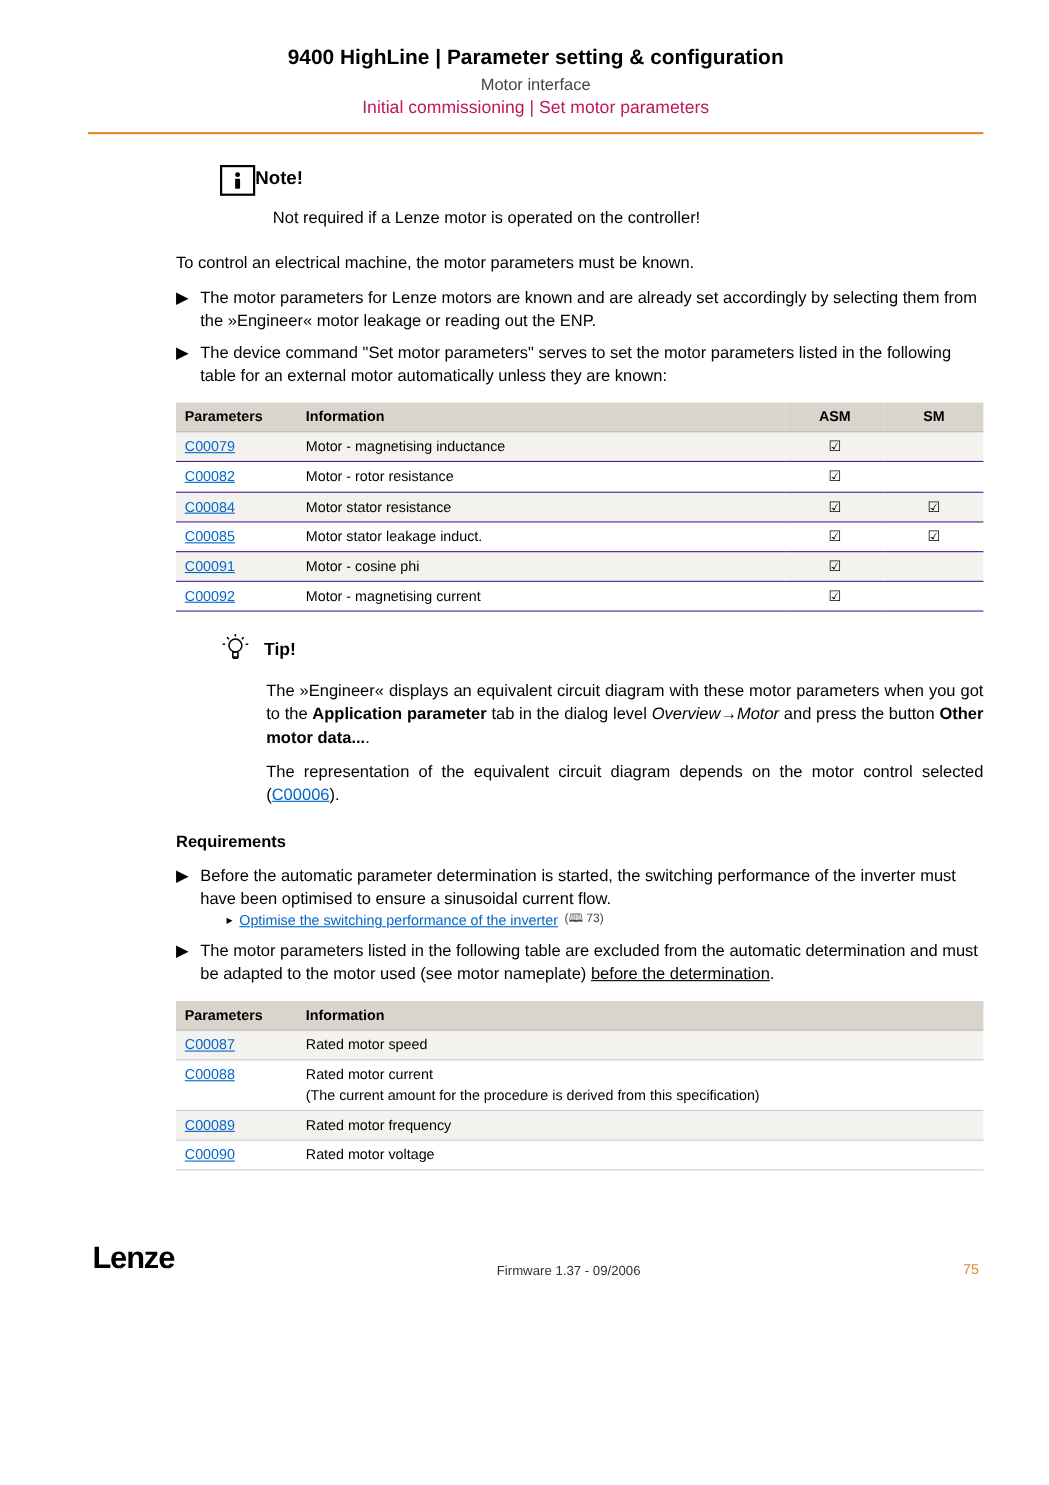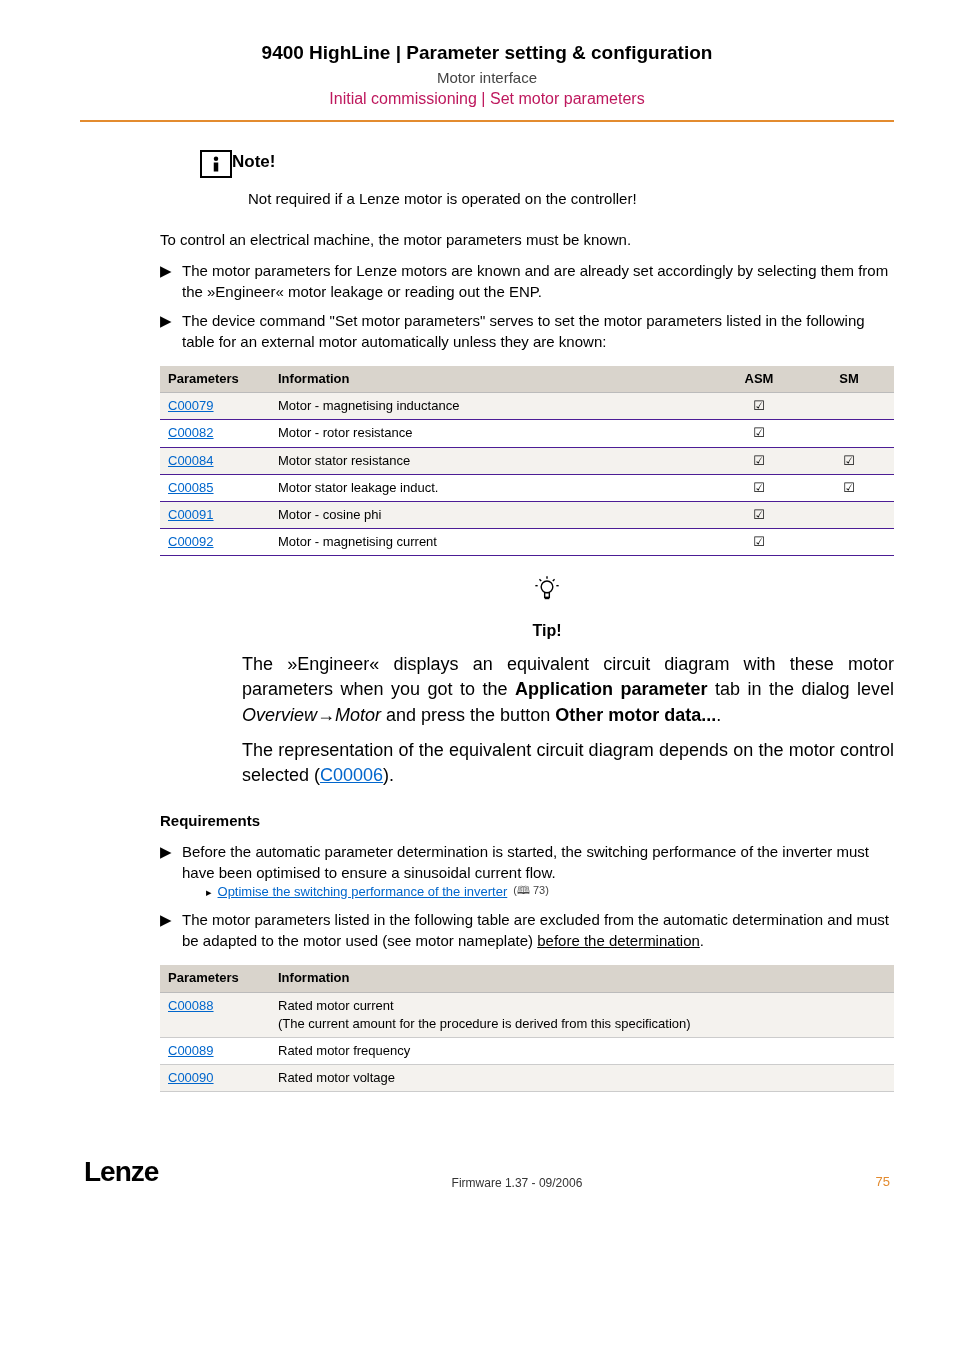--- a/index.html
+++ b/index.html
@@ -121,27 +121,26 @@
   }
   .tip-block {
     margin-left: 120px;
     margin-bottom: 22px;
   }
   .tip-hdr {
     display: flex;
     align-items: center;
     gap: 12px;
     margin-bottom: 10px;
-    flex-direction: column;
   }
   .tip-icon svg { width: 28px; height: 28px; }
   .tip-label { font-size: 16px; font-weight: bold; }
   .tip-text {
     margin-left: 42px;
-    font-size: 18px;
+    font-size: 15px;
     margin-bottom: 10px;
     text-align: justify;
   }
   .sub-heading {
     margin-left: 80px;
     font-size: 15px;
     font-weight: bold;
     margin-bottom: 10px;
     margin-top: 14px;
   }
@@ -322,20 +321,24 @@
     </div>
   </div>
 
   <table class="req-table">
     <tbody>
         <tr>
       <th style="width:110px">Parameters</th>
       <th>Information</th>
     </tr>
     <tr>
+      <td><span class="link">C00087</span></td>
+      <td>Rated motor speed</td>
+    </tr>
+    <tr>
       <td><span class="link">C00088</span></td>
       <td style="white-space:pre-line">Rated motor current
 (The current amount for the procedure is derived from this specification)</td>
     </tr>
     <tr>
       <td><span class="link">C00089</span></td>
       <td>Rated motor frequency</td>
     </tr>
     <tr>
       <td><span class="link">C00090</span></td>

